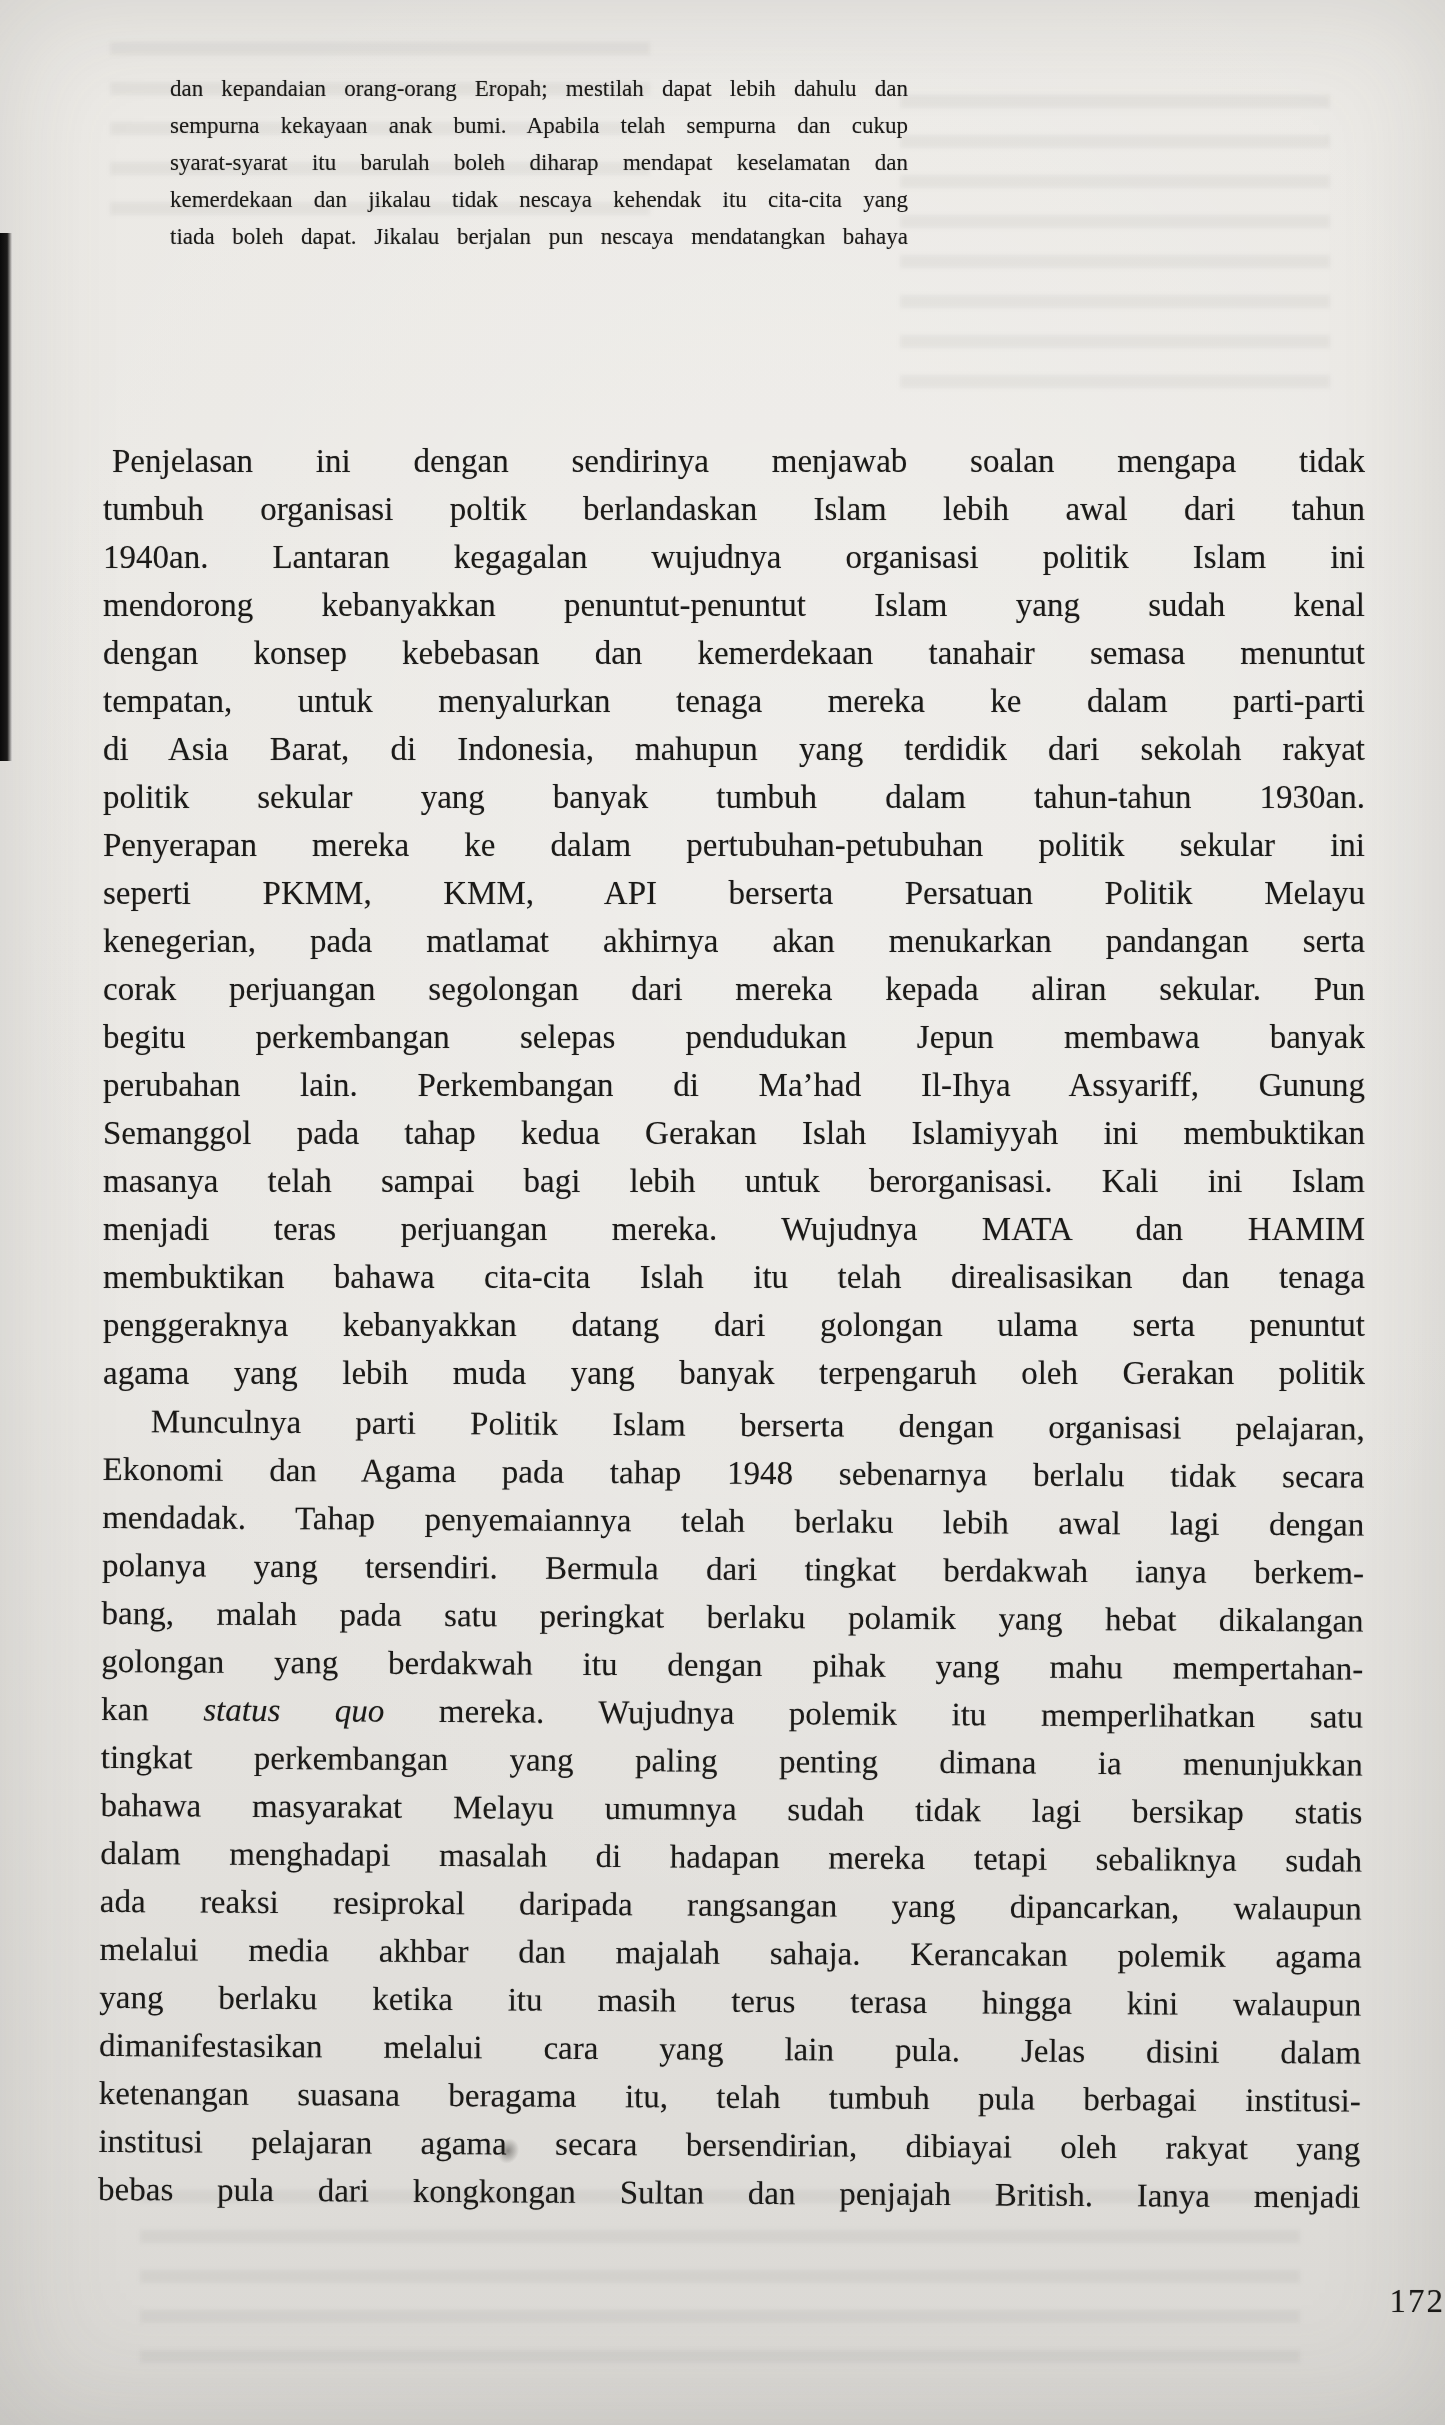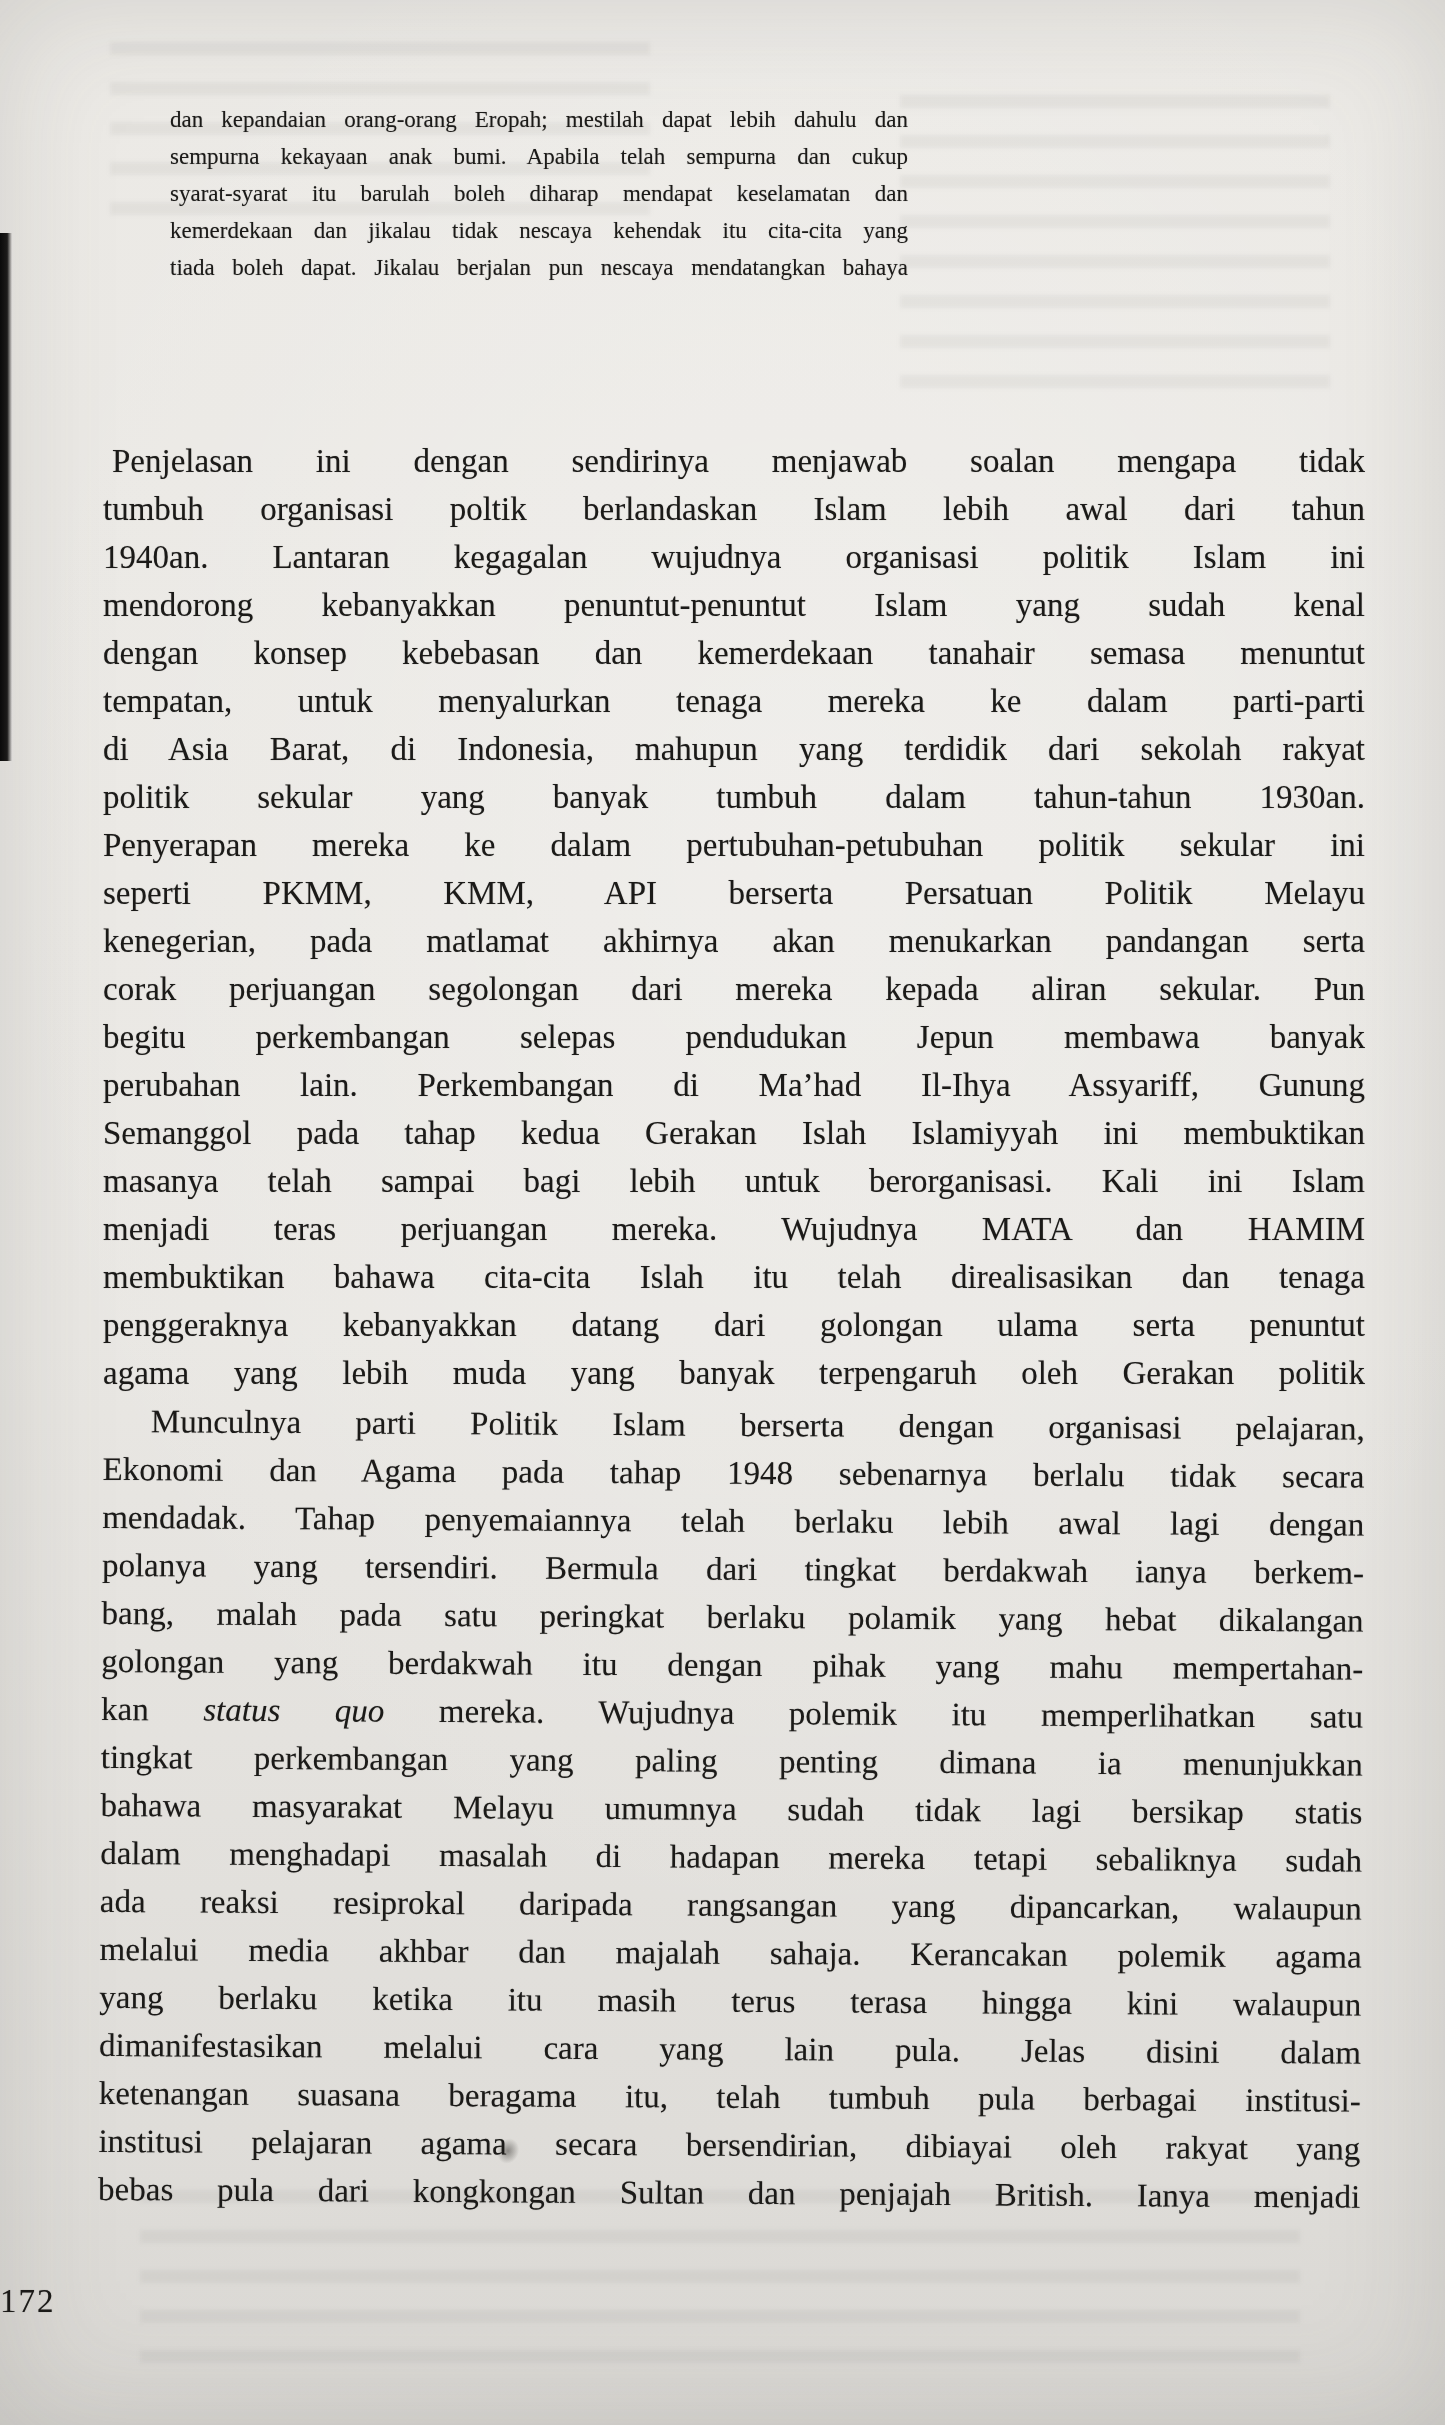--- a/index.html
+++ b/index.html
@@ -17,33 +17,33 @@
   }
   .line{
     text-align:justify;
     text-align-last:justify;
     white-space:normal;
     text-shadow:0 0 1px rgba(27,26,24,0.35);
   }
   .line.last{text-align-last:left;}
   .quote{
     position:absolute;left:170px;top:70px;width:738px;
-    font-size:23px;line-height:37px;margin-top:31px;
+    font-size:23px;line-height:37px;
   }
   .body-text{
     position:absolute;left:103px;top:393px;width:1262px;
     font-size:33px;line-height:48px;
   }
   .para{transform-origin:top left;}
   .para.p0 .line:first-child{padding-left:9px;margin-top:44px;}
   .para.p1 .line:first-child{padding-left:48px;}
   .para.p1{transform:rotate(0.35deg);}
   .page-number{
     position:absolute;left:0;top:2283px;width:1445px;
-    text-align:left;font-size:33px;letter-spacing:2px;
+    text-align:right;font-size:33px;letter-spacing:2px;
     text-shadow:0 0 1px rgba(27,26,24,0.35);
   }
   .binding-strip{
     position:absolute;left:0;top:233px;width:12px;height:528px;
     background:linear-gradient(90deg,#0a0a0a 0%,#1c1b1a 60%,rgba(40,38,36,0) 100%);
     filter:blur(0.6px);
   }
   .ghost{
     position:absolute;
     background:repeating-linear-gradient(180deg,

